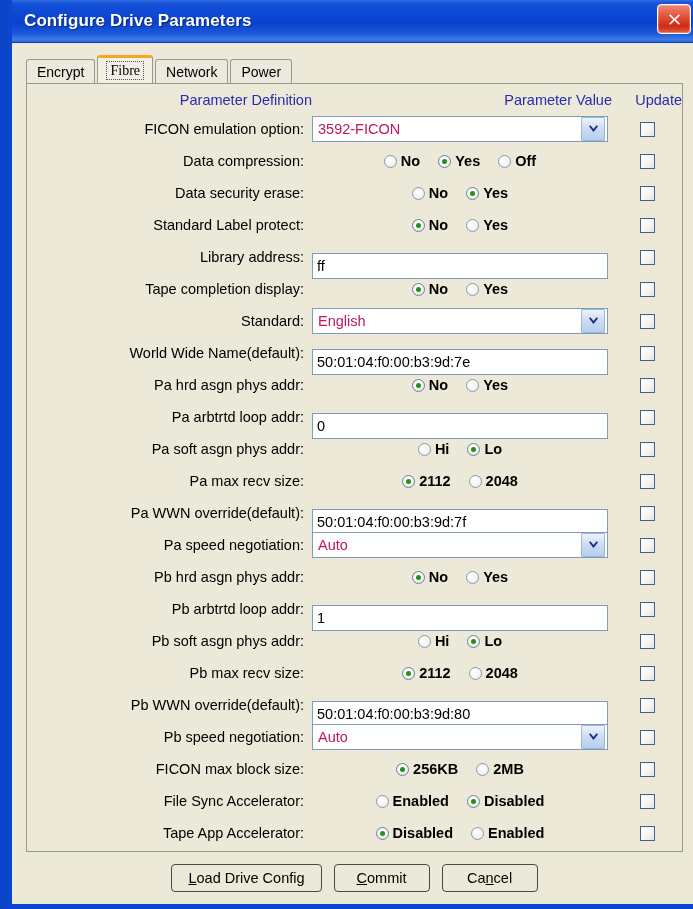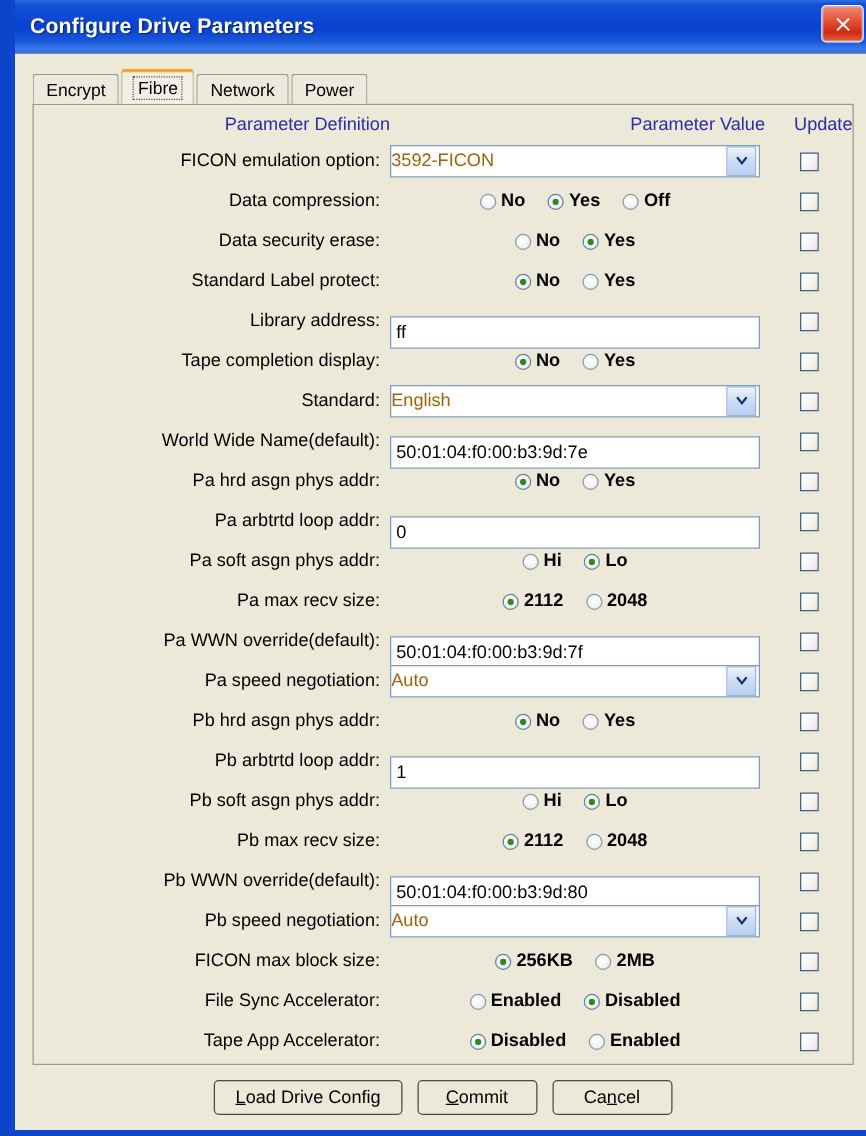--- a/index.html
+++ b/index.html
@@ -107,20 +107,21 @@
     border-left: 1px solid #9a9a86;
     border-right: 1px solid #9a9a86;
     position: relative;
     z-index: 4;
     padding: 0 8px;
   }
   .tab.selected .tab-inner {
     border: 1px dotted #555;
     padding: 0 3px;
     line-height: 17px;
+    font-family: Liberation Serif, serif;
   }
 
   
   #panel {
     margin: 0 14px 0 14px;
     flex: 1 1 auto;
     background: #ece9d8;
     border: 1px solid #9a9a86;
     border-top: 1px solid #9a9a86;
     position: relative;
@@ -200,21 +201,22 @@
     border: 1px solid #7f9db9;
     background: #ffffff;
     display: flex;
     align-items: center;
     position: relative;
     cursor: pointer;
   }
   .combo-text {
     flex: 1 1 auto;
     font-size: 14.5px;
-    color: #a16207;
+    padding-left: 5px;
+    color: #be185d;
     white-space: nowrap;
     overflow: hidden;
   }
   .combo-btn {
     width: 22px;
     height: 22px;
     margin-right: 2px;
     flex: 0 0 22px;
     background: linear-gradient(to bottom, #eef3fb 0%, #cfddf4 45%, #b7cdf0 100%);
     border: 1px solid #9db6da;

